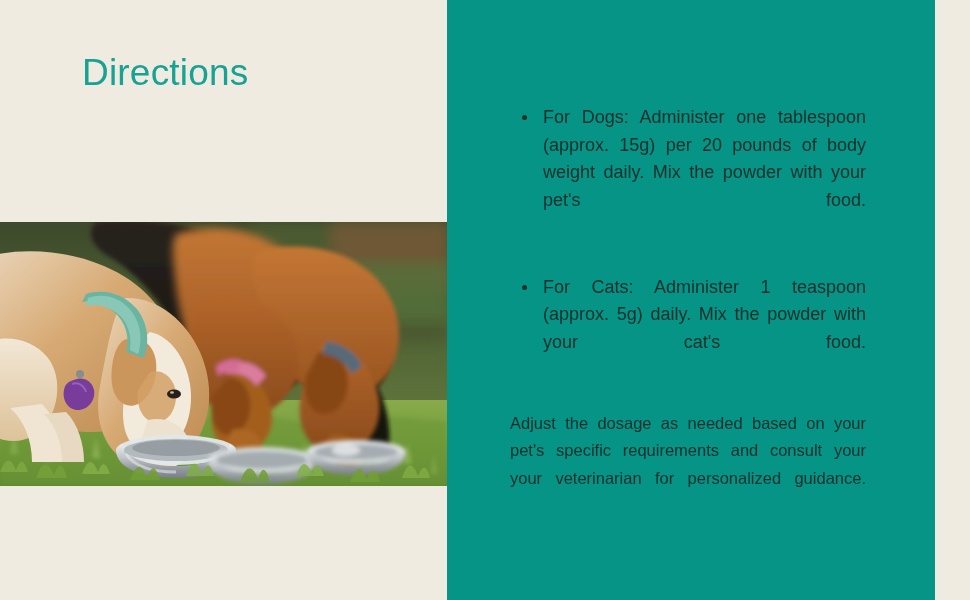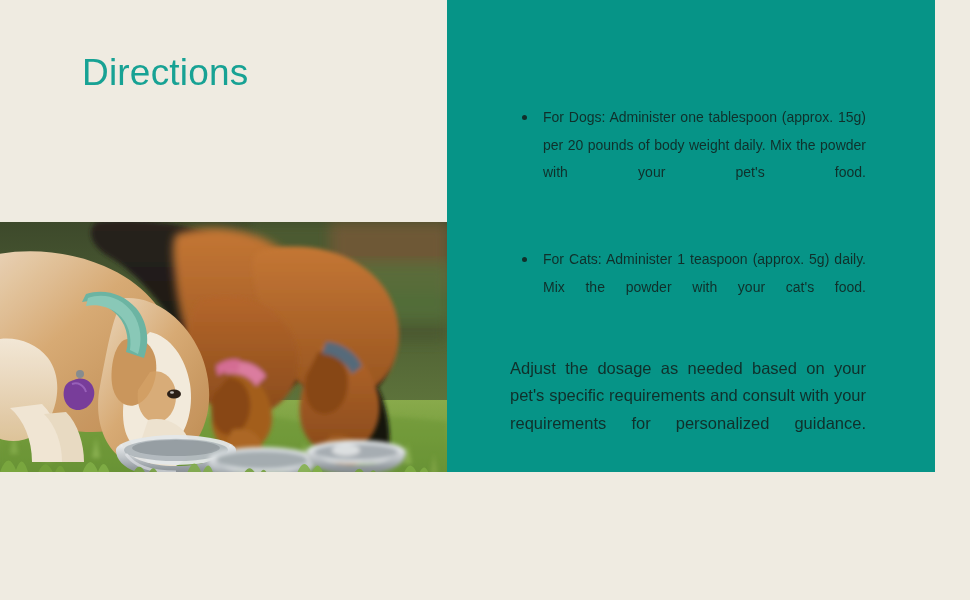--- a/index.html
+++ b/index.html
@@ -4,21 +4,21 @@
 <style>
   html,body{margin:0;padding:0;}
   body{
     width:970px;height:600px;
     background:#EFEBE1;
     font-family:"Liberation Sans", sans-serif;
     overflow:hidden;
   }
   .slide{
     position:relative;
-    width:970px;height:472px;
+    width:970px;height:600px;
     background:#EFEBE1;
     overflow:hidden;
   }
 
   
   .teal-panel{
     position:absolute;
     left:447px;top:0;
     width:488px;height:600px;
     background:#069487;
@@ -56,21 +56,21 @@
     width:356px;
     color:#0D2B27;
   }
   .bullet-list{
     list-style:none;
     margin:0;padding:0;
   }
   .bullet-item{
     position:relative;
     padding-left:33px;
-    font-size:14px;
+    font-size:18px;
     line-height:27.5px;
     text-align:justify;
     text-justify:inter-word;
     margin-bottom:26px;
     color:#10302B;
   }
   .bullet-item:last-child{margin-bottom:0;margin-top:32px;}
   .bullet-dot{
     position:absolute;
     left:12px;top:11px;
@@ -309,16 +309,16 @@
     <ul class="bullet-list">
       <li class="bullet-item">
         <span class="bullet-dot"></span>
         <span>For Dogs: Administer one tablespoon (approx. 15g) per 20 pounds of body weight daily. Mix the powder with your pet's food.</span>
       </li>
       <li class="bullet-item">
         <span class="bullet-dot"></span>
         <span>For Cats: Administer 1 teaspoon (approx. 5g) daily. Mix the powder with your cat's food.</span>
       </li>
     </ul>
-    <p class="closing-para">Adjust the dosage as needed based on your pet's specific requirements and consult with your requirements for personalized guidance.</p>
+    <p class="closing-para">Adjust the dosage as needed based on your pet's specific requirements and consult your your veterinarian for personalized guidance.</p>
   </div>
 
 </div>
 
 </body></html>

